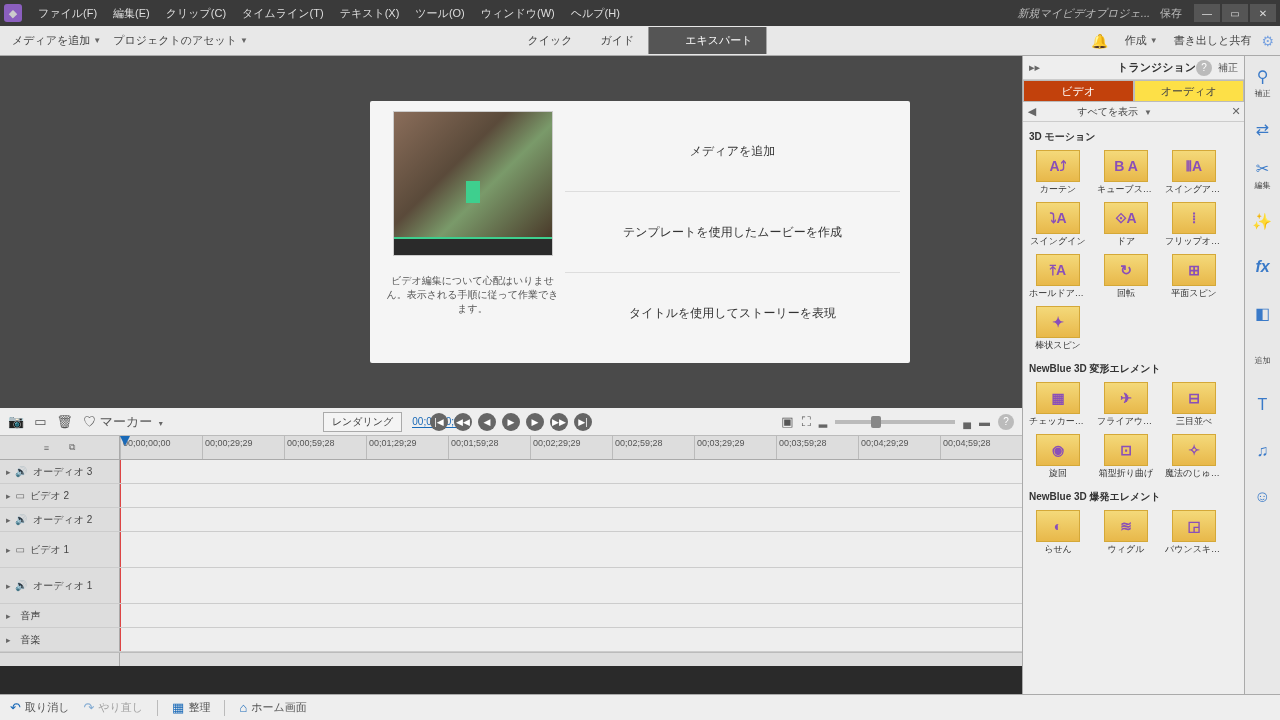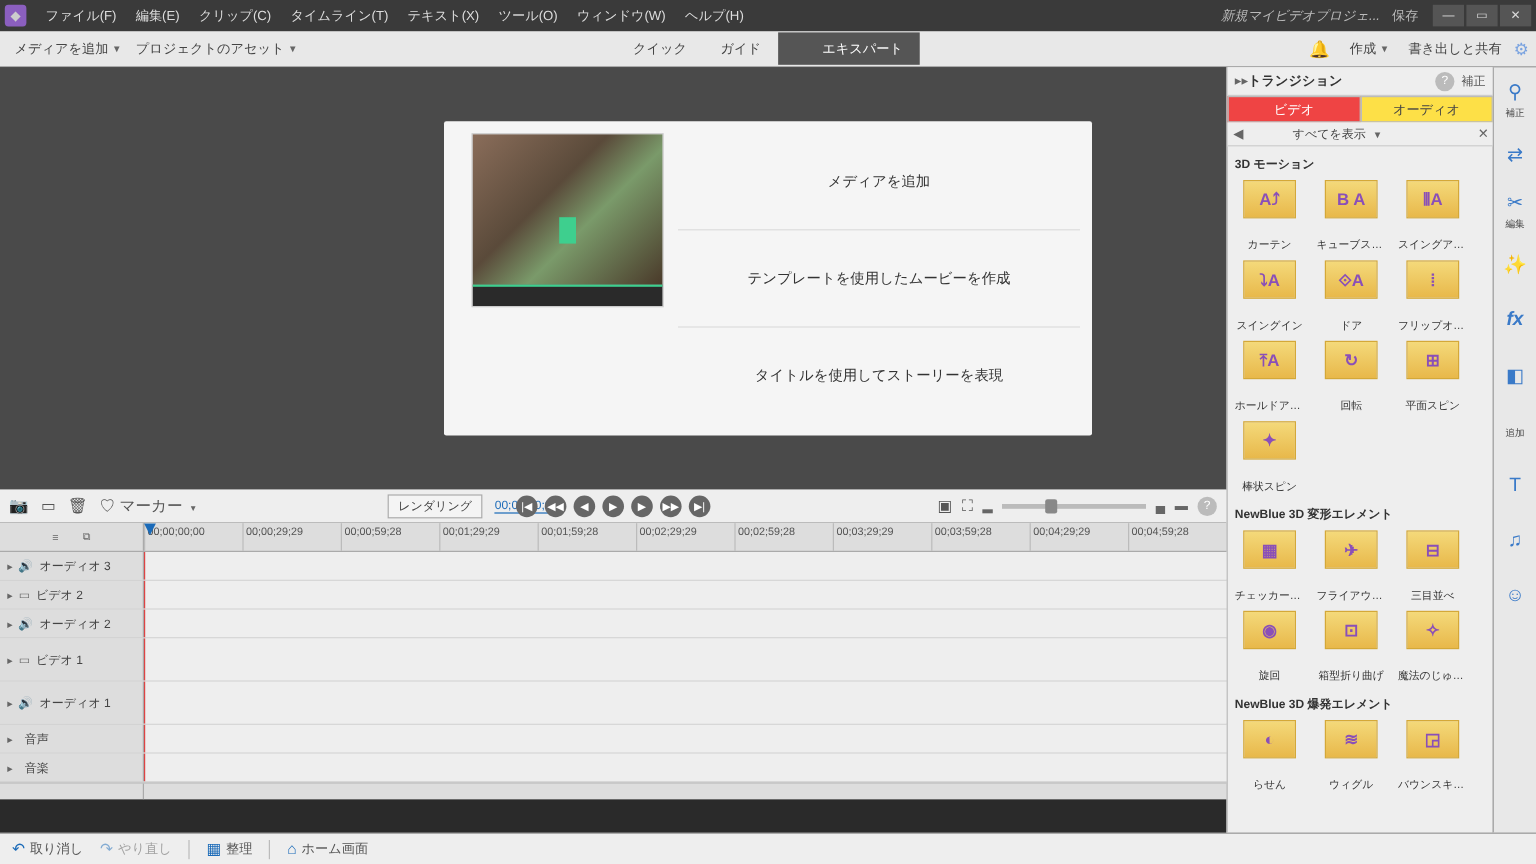--- a/index.html
+++ b/index.html
@@ -31,35 +31,35 @@
 .welcome-thumb .img { flex:1; background: linear-gradient(135deg,#8a6d5a 0%,#5a4a3a 40%,#7a9a6a 60%,#4a3a2a 100%); position:relative; }
 .welcome-thumb .img::after{content:"";position:absolute;left:50%;top:55%;width:14px;height:22px;background:#3ecf8e;transform:translateX(-50%);}
 .welcome-thumb .strip{height:18px;background:#2a2a2a;border-top:2px solid #3ecf8e;}
 .welcome-desc { font-size: 10px; color: #555; text-align: center; margin-top: 18px; padding: 0 6px; line-height: 1.4; }
 .welcome-right { flex: 1; display: flex; flex-direction: column; }
 .welcome-item { flex: 1; border-bottom: 1px solid #ddd; display: flex; align-items: center; justify-content: center; color: #333; font-size: 12px; cursor: pointer; }
 .welcome-item:last-child { border-bottom: none; }
 
 .transitions-panel { width: 222px; background: #eee; border-left: 1px solid #aaa; display: flex; flex-direction: column; height:638px; }
 .tp-header { height: 24px; display: flex; align-items: center; padding: 0 6px; background: #eee; border-bottom:1px solid #ccc; }
-.tp-header .title { flex: 1; text-align: left; font-size: 11px; color: #333; font-weight: bold; }
+.tp-header .title { flex: 1; text-align: right; font-size: 11px; color: #333; font-weight: bold; }
 .tp-header .help { width:16px;height:16px;border-radius:50%;background:#bbb;color:#fff;display:flex;align-items:center;justify-content:center;font-size:10px;}
 .tp-subtabs { display: flex; height: 22px; }
 .tp-subtab { flex: 1; display: flex; align-items: center; justify-content: center; background: #fde047; border: 1px solid #bbb; cursor: pointer; font-size: 11px; color: #444; }
-.tp-subtab.active { background: #ef4444; color: #fff; }
+.tp-subtab.active { background: #c2410c; color: #fff; }
 .tp-filter { height: 20px; display: flex; align-items: center; background: #eee; border-bottom: 1px solid #ccc; }
 .tp-filter .back{width:18px;text-align:center;color:#666;cursor:pointer;}
 .tp-filter .sel { flex: 1; text-align: center; font-size: 10px; color: #444; }
 .tp-filter .close{width:16px;text-align:center;color:#666;cursor:pointer;}
 .tp-body { flex: 1; overflow-y: auto; padding: 4px; }
 .tp-cat { font-size: 10px; font-weight: bold; color: #333; padding: 4px 2px; }
 .tp-grid { display: flex; flex-wrap: wrap; gap: 6px 10px; padding: 2px 2px 6px; }
 .tp-item { width: 58px; display: flex; flex-direction: column; align-items: center; cursor: pointer; }
 .tp-swatch { width: 44px; height: 32px; background: linear-gradient(#f4d97a,#e8b84a); border: 1px solid #d4a838; display: flex; align-items: center; justify-content: center; color: #8a4fb8; font-size: 14px; font-weight: bold; }
-.tp-label { font-size: 9px; color: #333; margin-top: 16px; text-align: center; white-space: nowrap; overflow:hidden; text-overflow:ellipsis; width:100%; }
+.tp-label { font-size: 9px; color: #333; margin-top: 1px; text-align: center; white-space: nowrap; overflow:hidden; text-overflow:ellipsis; width:100%; }
 
 .timeline-area { position:absolute; top:408px; left:0; width:1022px; background: #e4e4e4; }
 .tl-toolbar { height: 28px; display: flex; align-items: center; padding: 0 8px; gap: 10px; border-bottom: 1px solid #bbb; background:#eee; }
 .tl-toolbar .ico { color: #555; cursor: pointer; font-size: 13px; }
 .tl-toolbar .render-btn { border:1px solid #aaa; padding:2px 8px; font-size:10px; color:#444; background:#f4f4f4; cursor:pointer; }
 .tl-toolbar .tc { font-size: 10px; color: #1a6ab8; border-bottom:1px solid #1a6ab8; }
 .tl-toolbar .center { position:absolute; left:50%; transform:translateX(-50%); display:flex; gap:6px; }
 .tl-toolbar .play-btn { width:18px;height:18px;border-radius:50%;background:#666;color:#fff;display:flex;align-items:center;justify-content:center;font-size:9px;cursor:pointer; }
 .tl-toolbar .right-grp{margin-left:auto;display:flex;align-items:center;gap:8px;}
 .tl-toolbar .zoom { width:120px;height:4px;background:#bbb;position:relative;}
@@ -142,20 +142,21 @@
 </div>
 
 <div class="main">
   <div class="monitor">
     <div class="welcome-card">
       <div class="welcome-left">
         <div class="welcome-thumb">
           <div class="img"></div>
             <div class="strip"></div>
         </div>
+        <div class="welcome-desc">ビデオ編集について心配はいりません。表示される手順に従って作業できます。</div>
       </div>
       <div class="welcome-right" id="welcome-items">
           <div class="welcome-item">メディアを追加</div>
           <div class="welcome-item">テンプレートを使用したムービーを作成</div>
           <div class="welcome-item">タイトルを使用してストーリーを表現</div>
         </div>
     </div>
   </div>
 </div>
 

